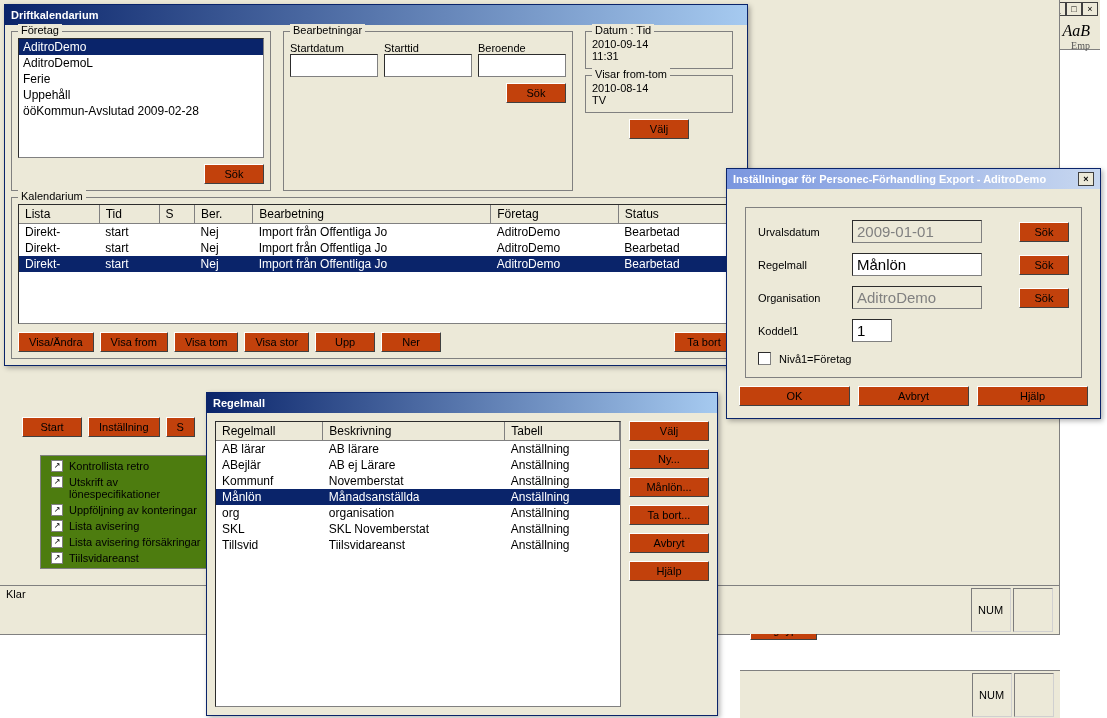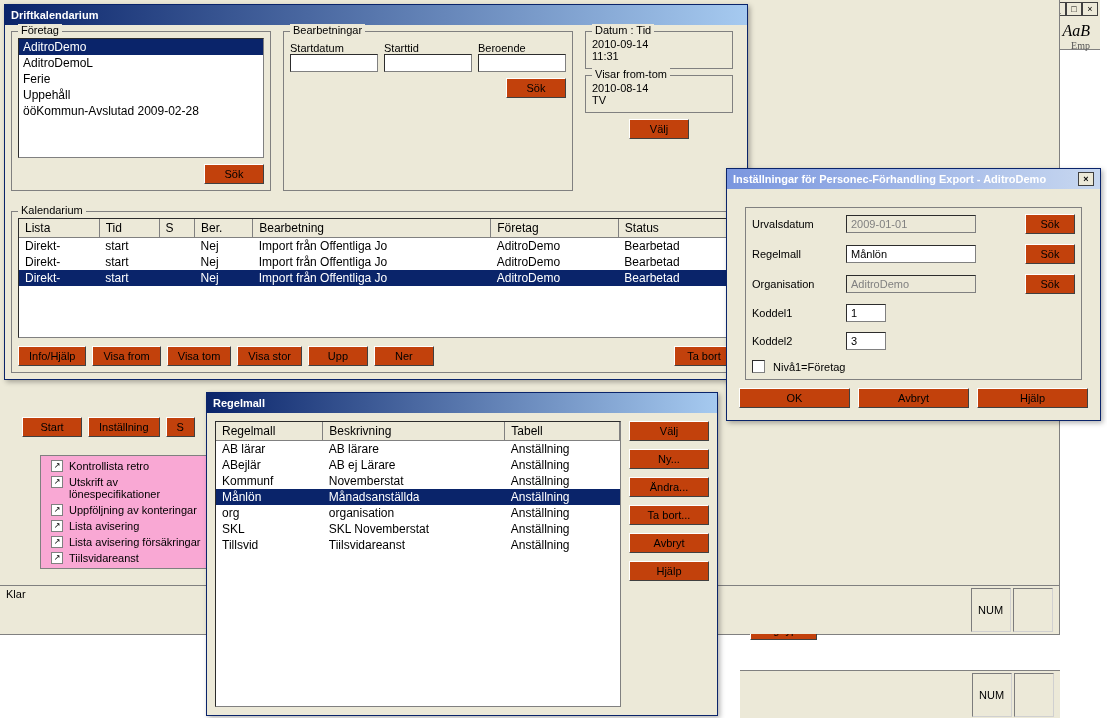--- a/index.html
+++ b/index.html
@@ -80,21 +80,21 @@
     padding: 3px 10px;
     font-size: 11px;
     cursor: pointer;
     min-width: 60px;
     font-family: inherit;
   }
   .input {
     background: #fff;
     border: 1px inset #808080;
     padding: 2px 4px;
-    font-size: 11px;
+    font-size: 15px;
     font-family: inherit;
   }
   .input[disabled] { background: #ece9d8; color: #808080; }
   .label { font-size: 11px; }
   .table {
     width: 100%;
     border-collapse: collapse;
     background: #fff;
     font-size: 12px;
   }
@@ -175,21 +175,21 @@
     <div class="titlebar-btn">×</div>
   </div>
   <div style="padding:4px 10px; font-style:italic; font-family:'Times New Roman',serif; font-size:16px; text-align:right;">
     <span>AaB</span>
     <div style="font-size:10px; font-style:normal; color:#555;">Emp</div>
   </div>
 </div>
 
 <div class="bg-window" style="left:0; top:0; width:1060px; height:635px; z-index:0; border-top:none; border-left:none;">
 
-  <div style="position:absolute; left:40px; top:455px; width:170px; background:#f9a8d4; border:1px solid #808080; padding:2px 0;">
+  <div style="position:absolute; left:40px; top:455px; width:170px; background:#4d7c0f; border:1px solid #808080; padding:2px 0;">
     <div class="tree-item">Kontrollista retro</div>
     <div class="tree-item">Utskrift av lönespecifikationer</div>
     <div class="tree-item">Uppföljning av konteringar</div>
     <div class="tree-item">Lista avisering</div>
     <div class="tree-item">Lista avisering försäkringar</div>
     <div class="tree-item">Tiilsvidareanst</div>
   </div>
 
   <div style="position:absolute; left:22px; top:417px; display:flex; gap:6px;">
     <button class="btn">Start</button>
@@ -267,21 +267,21 @@
         <span class="fieldset-label">Visar from-tom</span>
         <div>2010-08-14</div>
         <div>TV</div>
       </div>
       <div style="text-align:center; margin:6px;">
         <button class="btn">Välj</button>
       </div>
     </div>
   </div>
 
-  <div class="fieldset" style="margin-top:14px;">
+  <div class="fieldset" style="margin-top:0;">
     <span class="fieldset-label">Kalendarium</span>
     <div class="table-container" style="height:120px;">
       <table class="table" id="kal-table">
         <thead>
             <tr id="kal-head">
               <th>Lista</th>
               <th>Tid</th>
               <th>S</th>
               <th>Ber.</th>
               <th>Bearbetning</th>
@@ -315,61 +315,57 @@
               <td>Nej</td>
               <td>Import från Offentliga Jo</td>
               <td>AditroDemo</td>
               <td>Bearbetad</td>
             </tr>
           </tbody>
       </table>
     </div>
     <div style="display:flex; justify-content:space-between; margin-top:8px;">
       <div style="display:flex; gap:6px;">
-        <button class="btn">Info/Hjälp</button>
+        <button class="btn">Visa/Ändra</button>
         <button class="btn">Visa from</button>
         <button class="btn">Visa tom</button>
         <button class="btn">Visa stor</button>
         <button class="btn">Upp</button>
         <button class="btn">Ner</button>
       </div>
       <button class="btn">Ta bort</button>
     </div>
   </div>
 </div>
 
 <div class="window" style="left:726px; top:168px; width:375px; z-index:20;">
   <div class="titlebar titlebar-inactive">
     <span style="white-space:nowrap; overflow:hidden;">Inställningar för Personec-Förhandling Export - AditroDemo</span>
     <div class="titlebar-btn">×</div>
   </div>
   <div style="padding:12px;">
-    <div class="fieldset" style="">
+    <div class="fieldset" style="padding:12px;">
       <div class="row" style="margin-bottom:10px;">
         <span class="label" style="width:90px;">Urvalsdatum</span>
         <input class="input" style="width: 130px;" disabled="" value="2009-01-01">
         <button class="btn" style="margin-left:auto; min-width:50px;">Sök</button>
       </div>
       <div class="row" style="margin-bottom:10px;">
         <span class="label" style="width:90px;">Regelmall</span>
         <input class="input" style="width: 130px;" value="Månlön">
         <button class="btn" style="margin-left:auto; min-width:50px;">Sök</button>
       </div>
       <div class="row" style="margin-bottom:10px;">
         <span class="label" style="width:90px;">Organisation</span>
         <input class="input" style="width: 130px;" disabled="" value="AditroDemo">
         <button class="btn" style="margin-left:auto; min-width:50px;">Sök</button>
       </div>
       <div class="row" style="margin-bottom:10px;">
         <span class="label" style="width:90px;">Koddel1</span>
         <input class="input" style="width: 40px;" value="1">
-      </div>
-      <div class="row" style="margin-bottom:10px;">
-        <span class="label" style="width:90px;">Koddel2</span>
-        <input class="input" style="width: 40px;" value="3">
       </div>
       <div class="row">
         <span class="checkbox"></span>
         <span class="label">Nivå1=Företag</span>
       </div>
     </div>
     <div style="display:flex; justify-content:space-between; gap:8px; margin-top:8px;">
       <button class="btn" style="flex:1;">OK</button>
       <button class="btn" style="flex:1;">Avbryt</button>
       <button class="btn" style="flex:1;">Hjälp</button>
@@ -428,19 +424,19 @@
                 <td>Tiilsvidareanst</td>
                 <td>Anställning</td>
               </tr>
             </tbody>
         </table>
       </div>
     </div>
     <div style="display:flex; flex-direction:column; gap:8px; width:80px;">
       <button class="btn">Välj</button>
       <button class="btn">Ny...</button>
-      <button class="btn">Ändra...</button>
+      <button class="btn">Månlön...</button>
       <button class="btn">Ta bort...</button>
       <button class="btn">Avbryt</button>
       <button class="btn">Hjälp</button>
     </div>
   </div>
 </div>
 
 </body></html>

